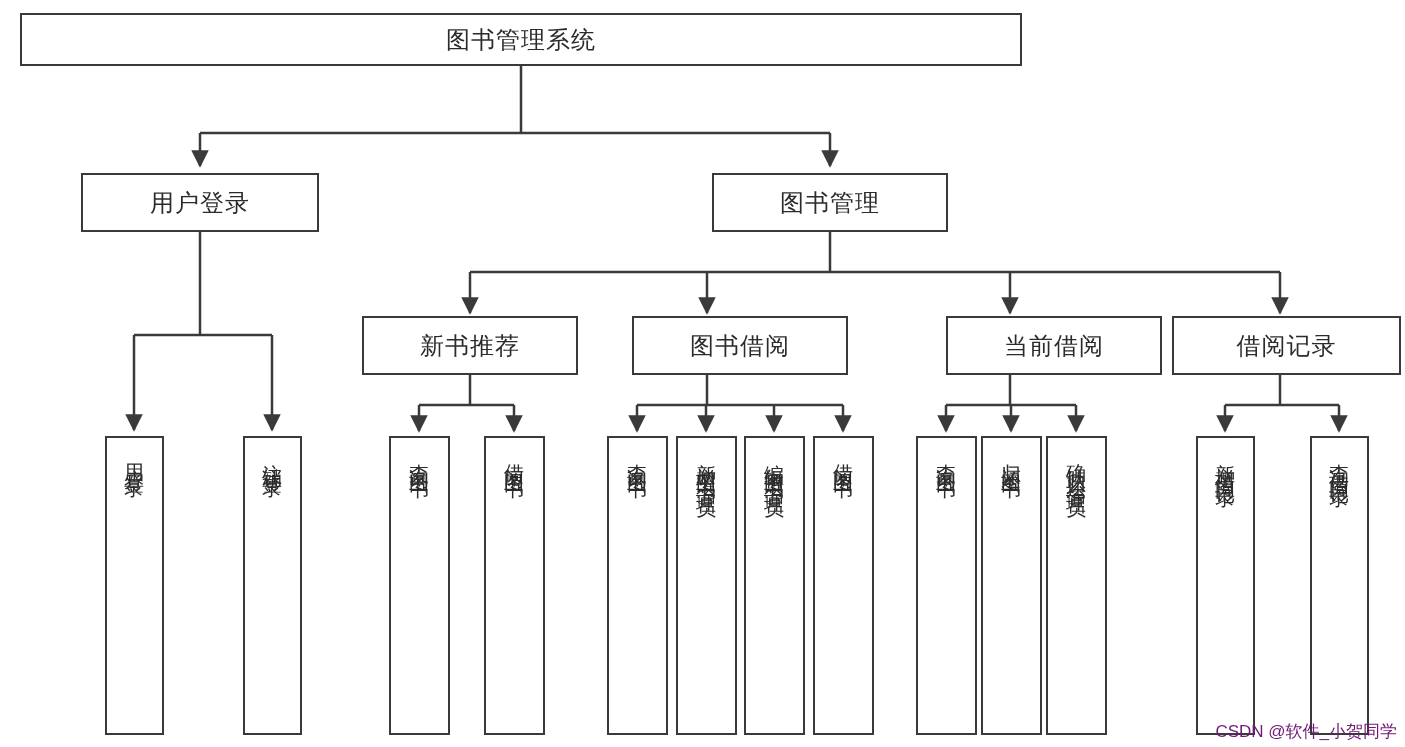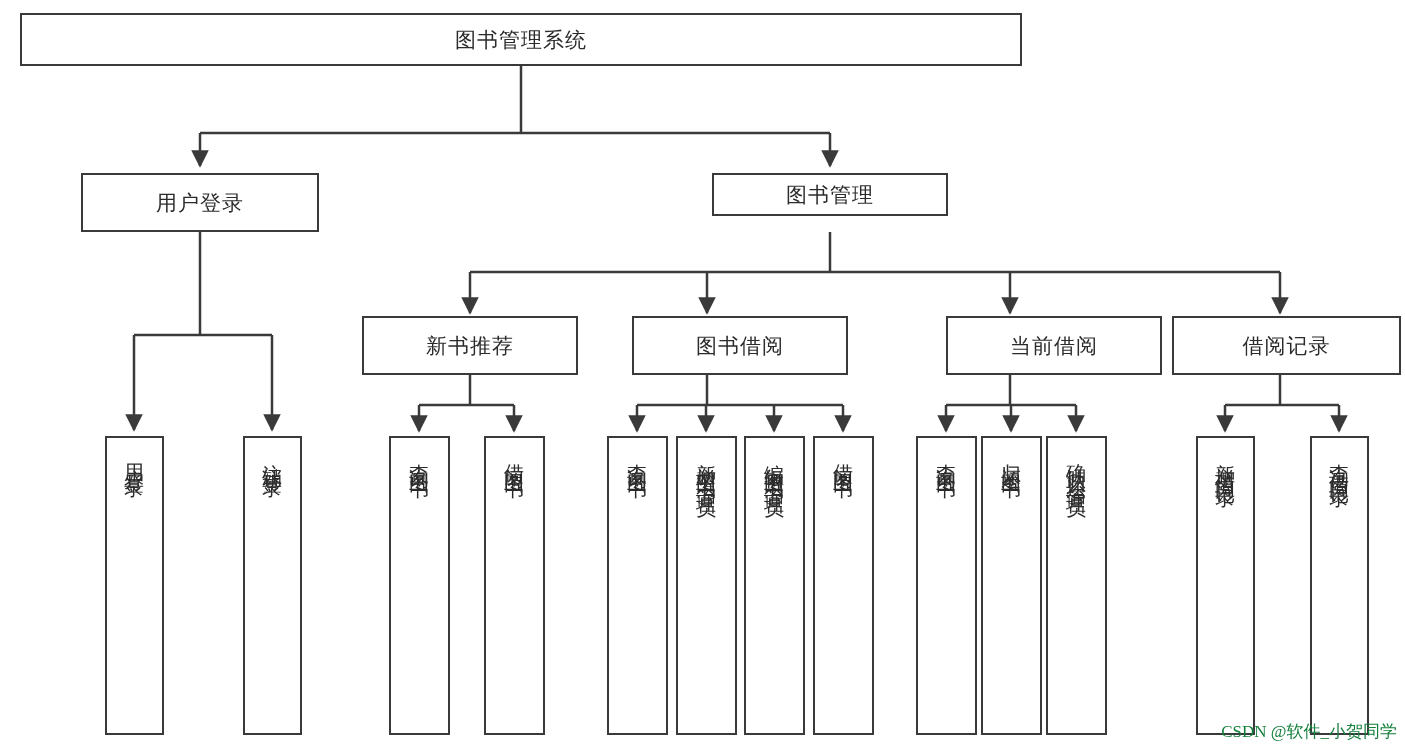--- a/index.html
+++ b/index.html
@@ -19,21 +19,21 @@
     position: absolute;
     box-sizing: border-box;
     background: #ffffff;
     border: 2px solid #3a3a3a;
     display: flex;
     align-items: center;
     justify-content: center;
     color: #2b2b2b;
   }
   .node.horiz {
-    font-size: 21px;
+    font-size: 24px;
     letter-spacing: 1px;
   }
   .node.vert {
     font-size: 20px;
     padding: 10px 0;
     align-items: flex-start;
     justify-content: center;
   }
   .node.vert .vlabel {
     writing-mode: vertical-rl;
@@ -48,22 +48,22 @@
     top: 0;
     width: 1405px;
     height: 747px;
     pointer-events: none;
   }
   .watermark {
     position: absolute;
     right: 8px;
     bottom: 4px;
     font-size: 17px;
-    color: #15803d;
-    font-family: Liberation Serif, serif;
+    color: #701a75;
+    font-family: Liberation Sans, sans-serif;
     white-space: nowrap;
   }
 </style>
 </head>
 <body>
 
 <div id="canvas">
 
   <svg id="edges" viewBox="0 0 1405 747" xmlns="http://www.w3.org/2000/svg">
     <defs>
@@ -115,21 +115,21 @@
     </g>
   </svg>
 
   <div class="node horiz" style="left:20px; top:13px; width:1002px; height:53px;">
     <span>图书管理系统</span>
   </div>
 
   <div class="node horiz" style="left:81px; top:173px; width:238px; height:59px;">
     <span>用户登录</span>
   </div>
-  <div class="node horiz" style="left:712px; top:173px; width:236px; height:43px;">
+  <div class="node horiz" style="left:712px; top:173px; width:236px; height:59px;">
     <span>图书管理</span>
   </div>
 
   <div class="node horiz" style="left:632px; top:316px; width:216px; height:59px;">
     <span>图书借阅</span>
   </div>
   <div class="node horiz" style="left:362px; top:316px; width:216px; height:59px;">
     <span>新书推荐</span>
   </div>
   <div class="node horiz" style="left:902px; top:316px; width:216px; height:59px;margin-left:44px;">

